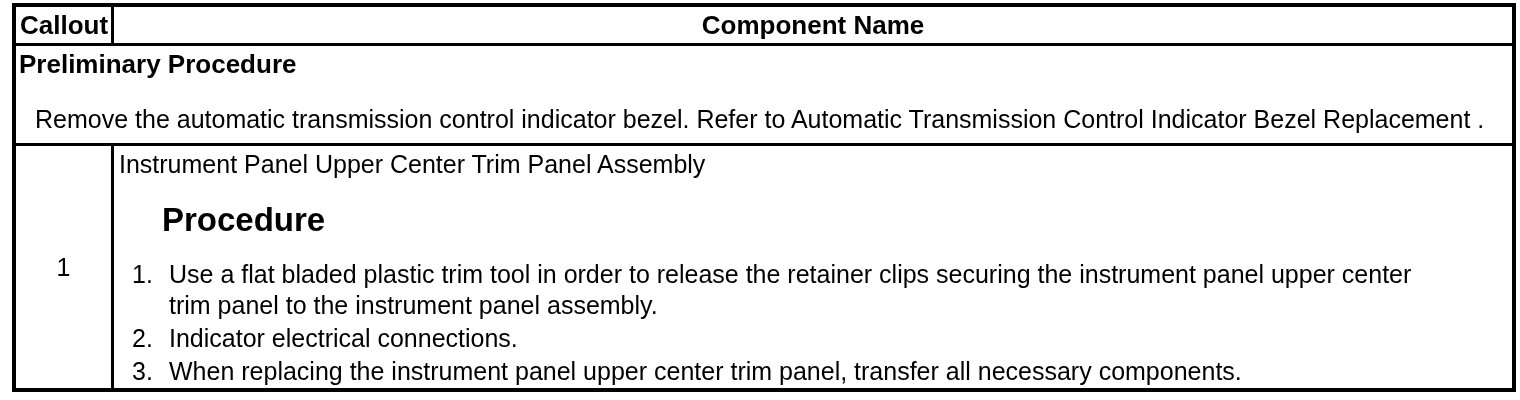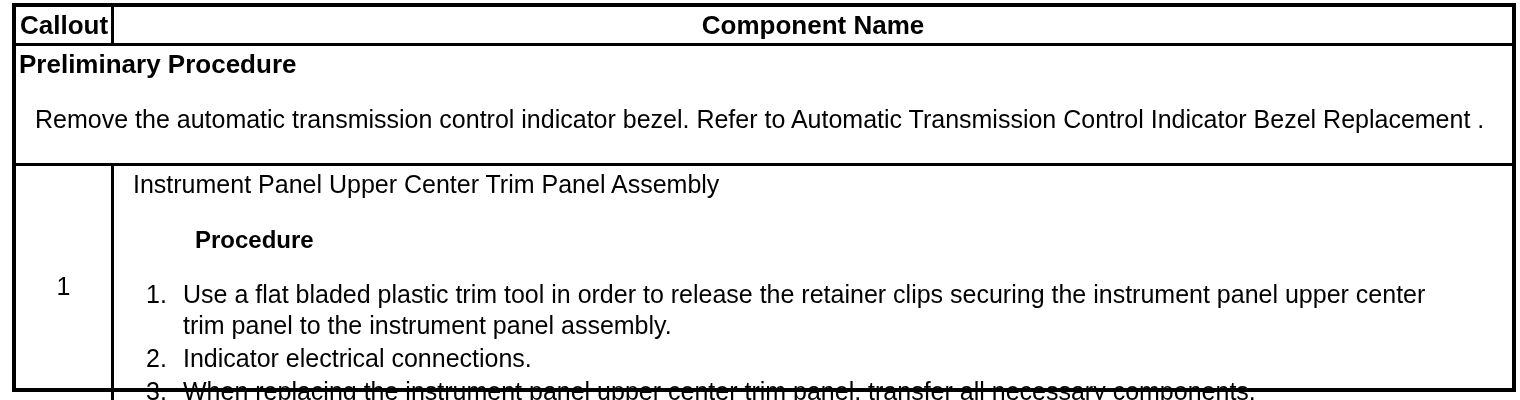--- a/index.html
+++ b/index.html
@@ -50,21 +50,21 @@
   .header-name-cell {
     flex: 1;
     display: flex;
     align-items: center;
     justify-content: center;
     font-weight: bold;
     font-size: 26px;
     line-height: 1;
   }
   .row-prelim {
-    height: 120px;
+    height: 100px;
     flex: none;
     border-bottom: 3px solid #000;
     display: block;
     padding: 3px 4px 0 3px;
     overflow: hidden;
   }
   .prelim-title {
     margin: 0;
     font-weight: bold;
     font-size: 26px;
@@ -80,32 +80,32 @@
     flex: 1;
   }
   .body-callout-cell {
     display: flex;
     align-items: center;
     justify-content: center;
     font-size: 25px;
   }
   .component-cell {
     flex: 1;
-    padding: 3px 8px 0 19px;
+    padding: 3px 8px 0 5px;
     overflow: hidden;
   }
   .component-title {
     margin: 0;
     font-size: 25px;
     line-height: 31px;
   }
   .procedure-heading {
-    margin: 24px 0 0 62px;
+    margin: 24px 0 0 43px;
     font-weight: bold;
-    font-size: 24px;
+    font-size: 33px;
     line-height: 31px;
   }
   ol.steps {
     list-style: none;
     counter-reset: step;
     margin: 24px 0 0 0;
     padding: 0;
   }
   ol.steps li {
     counter-increment: step;

